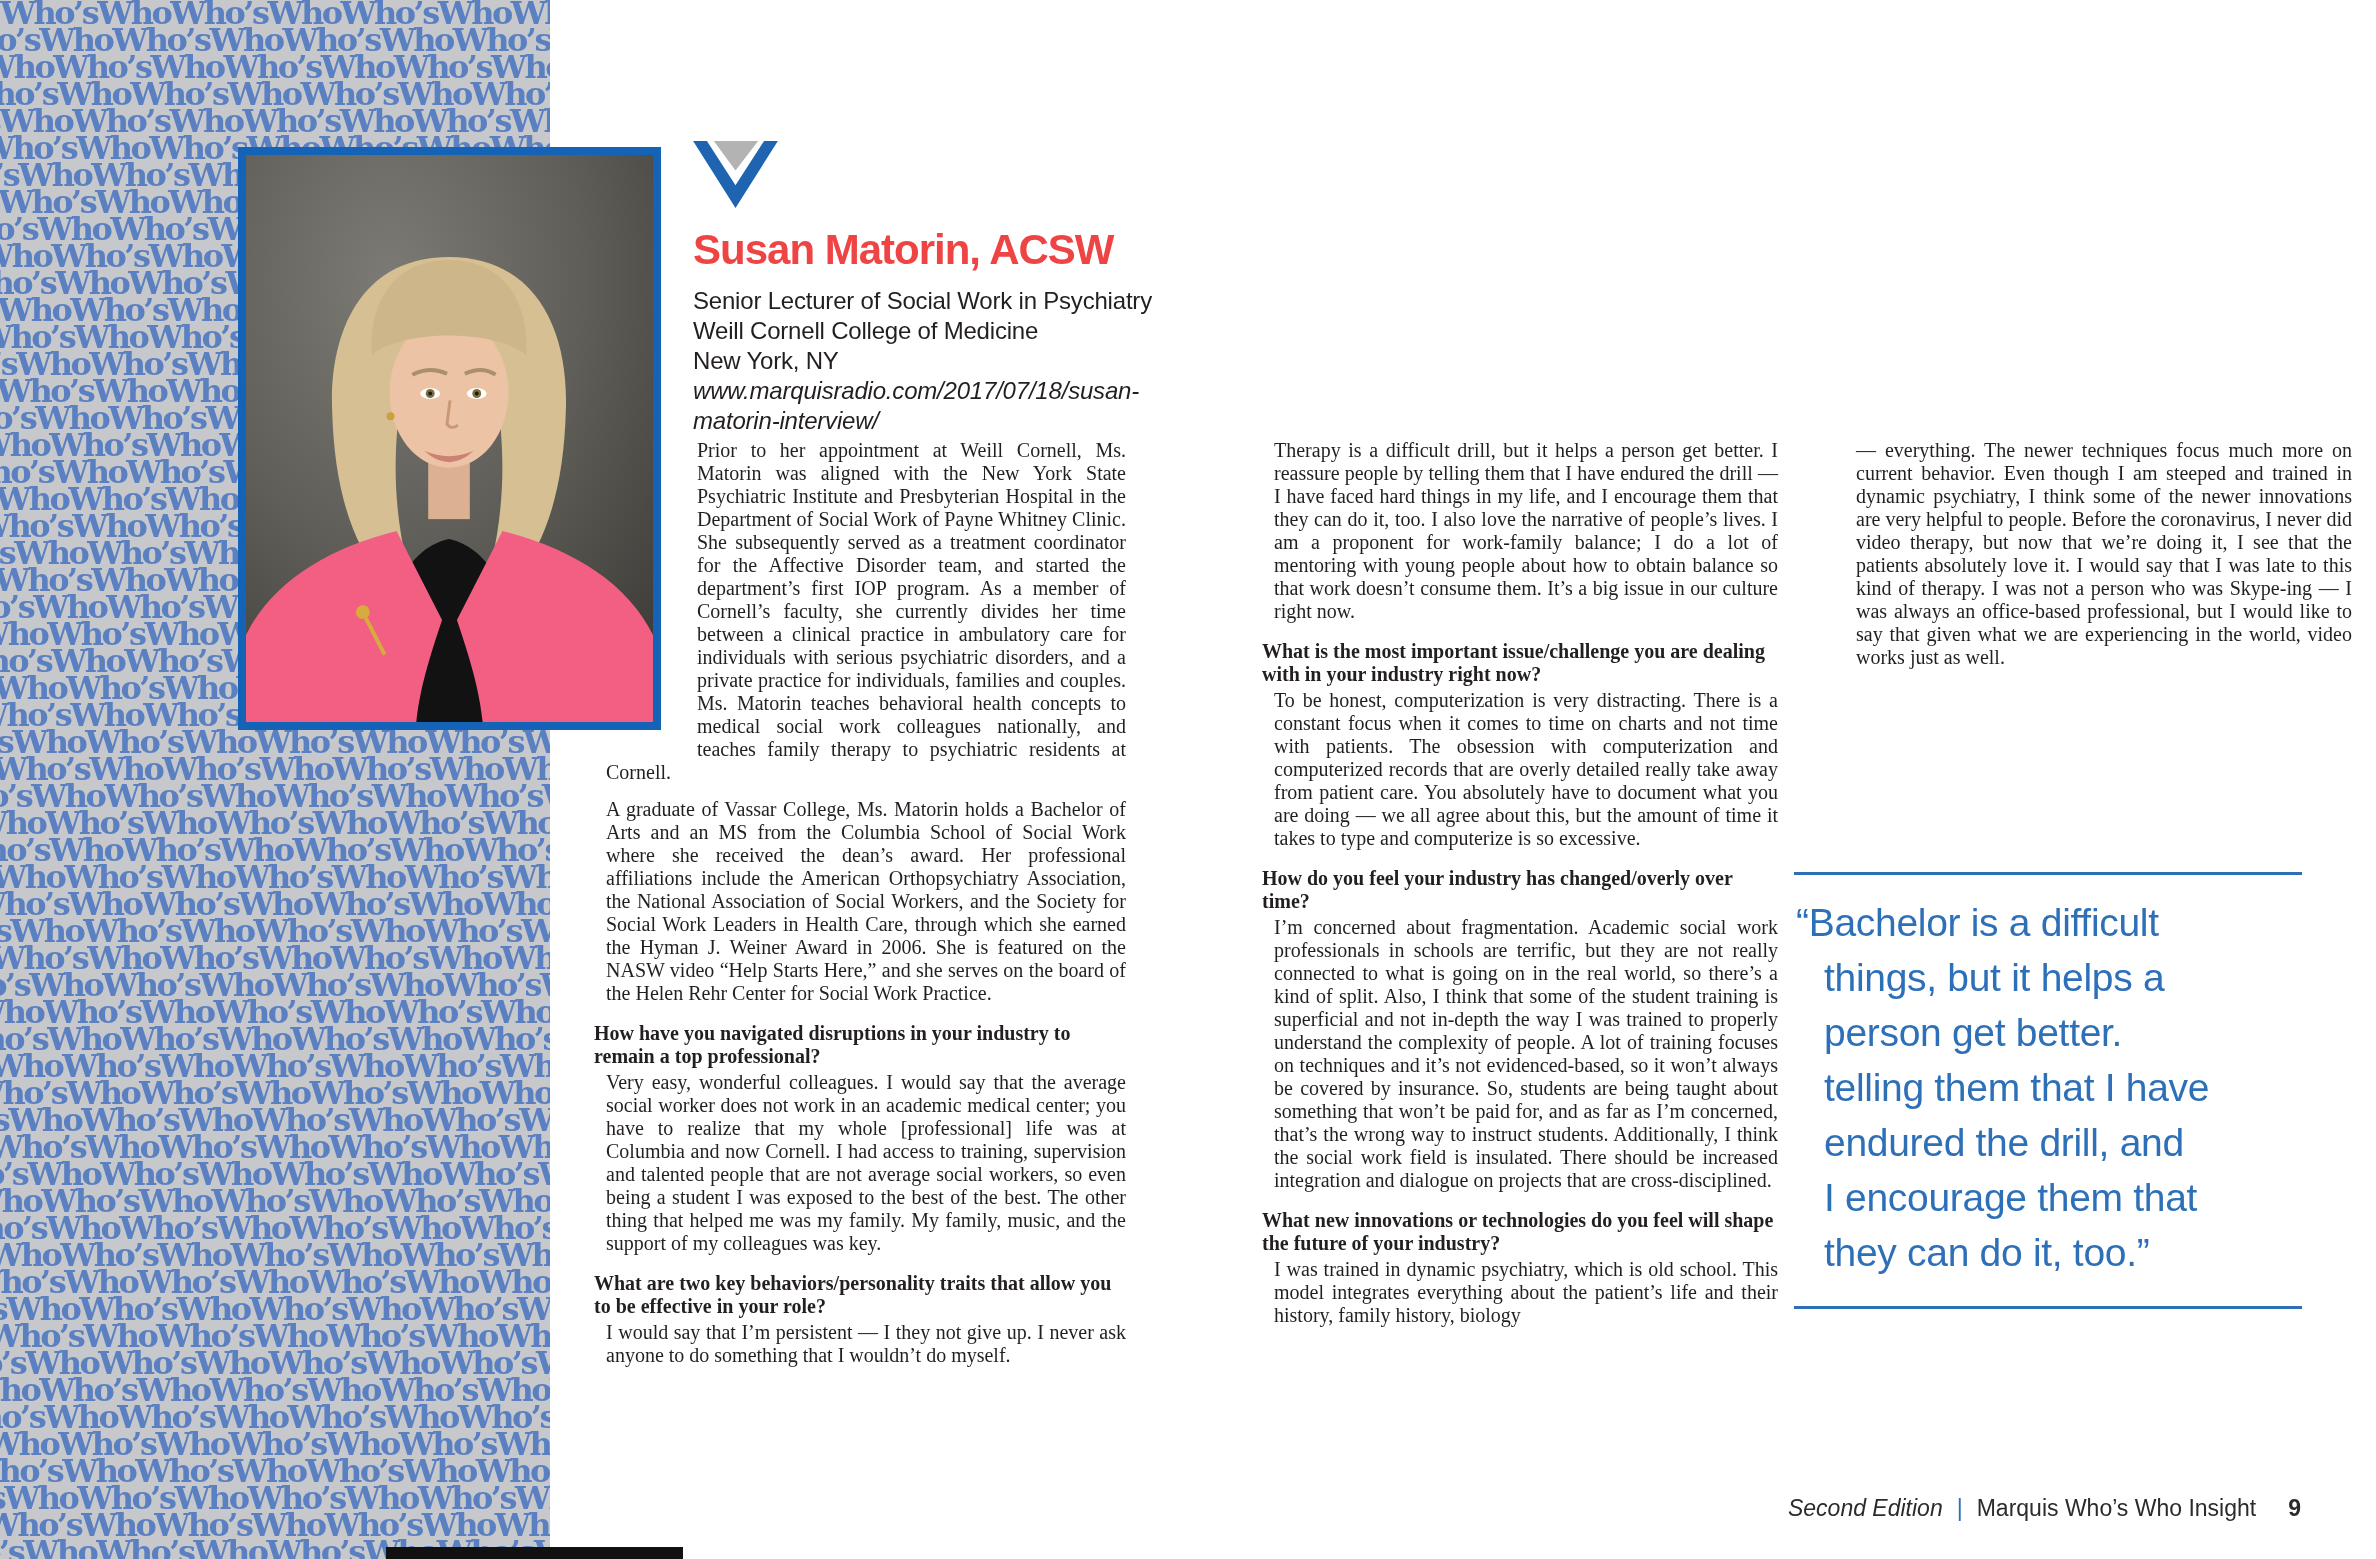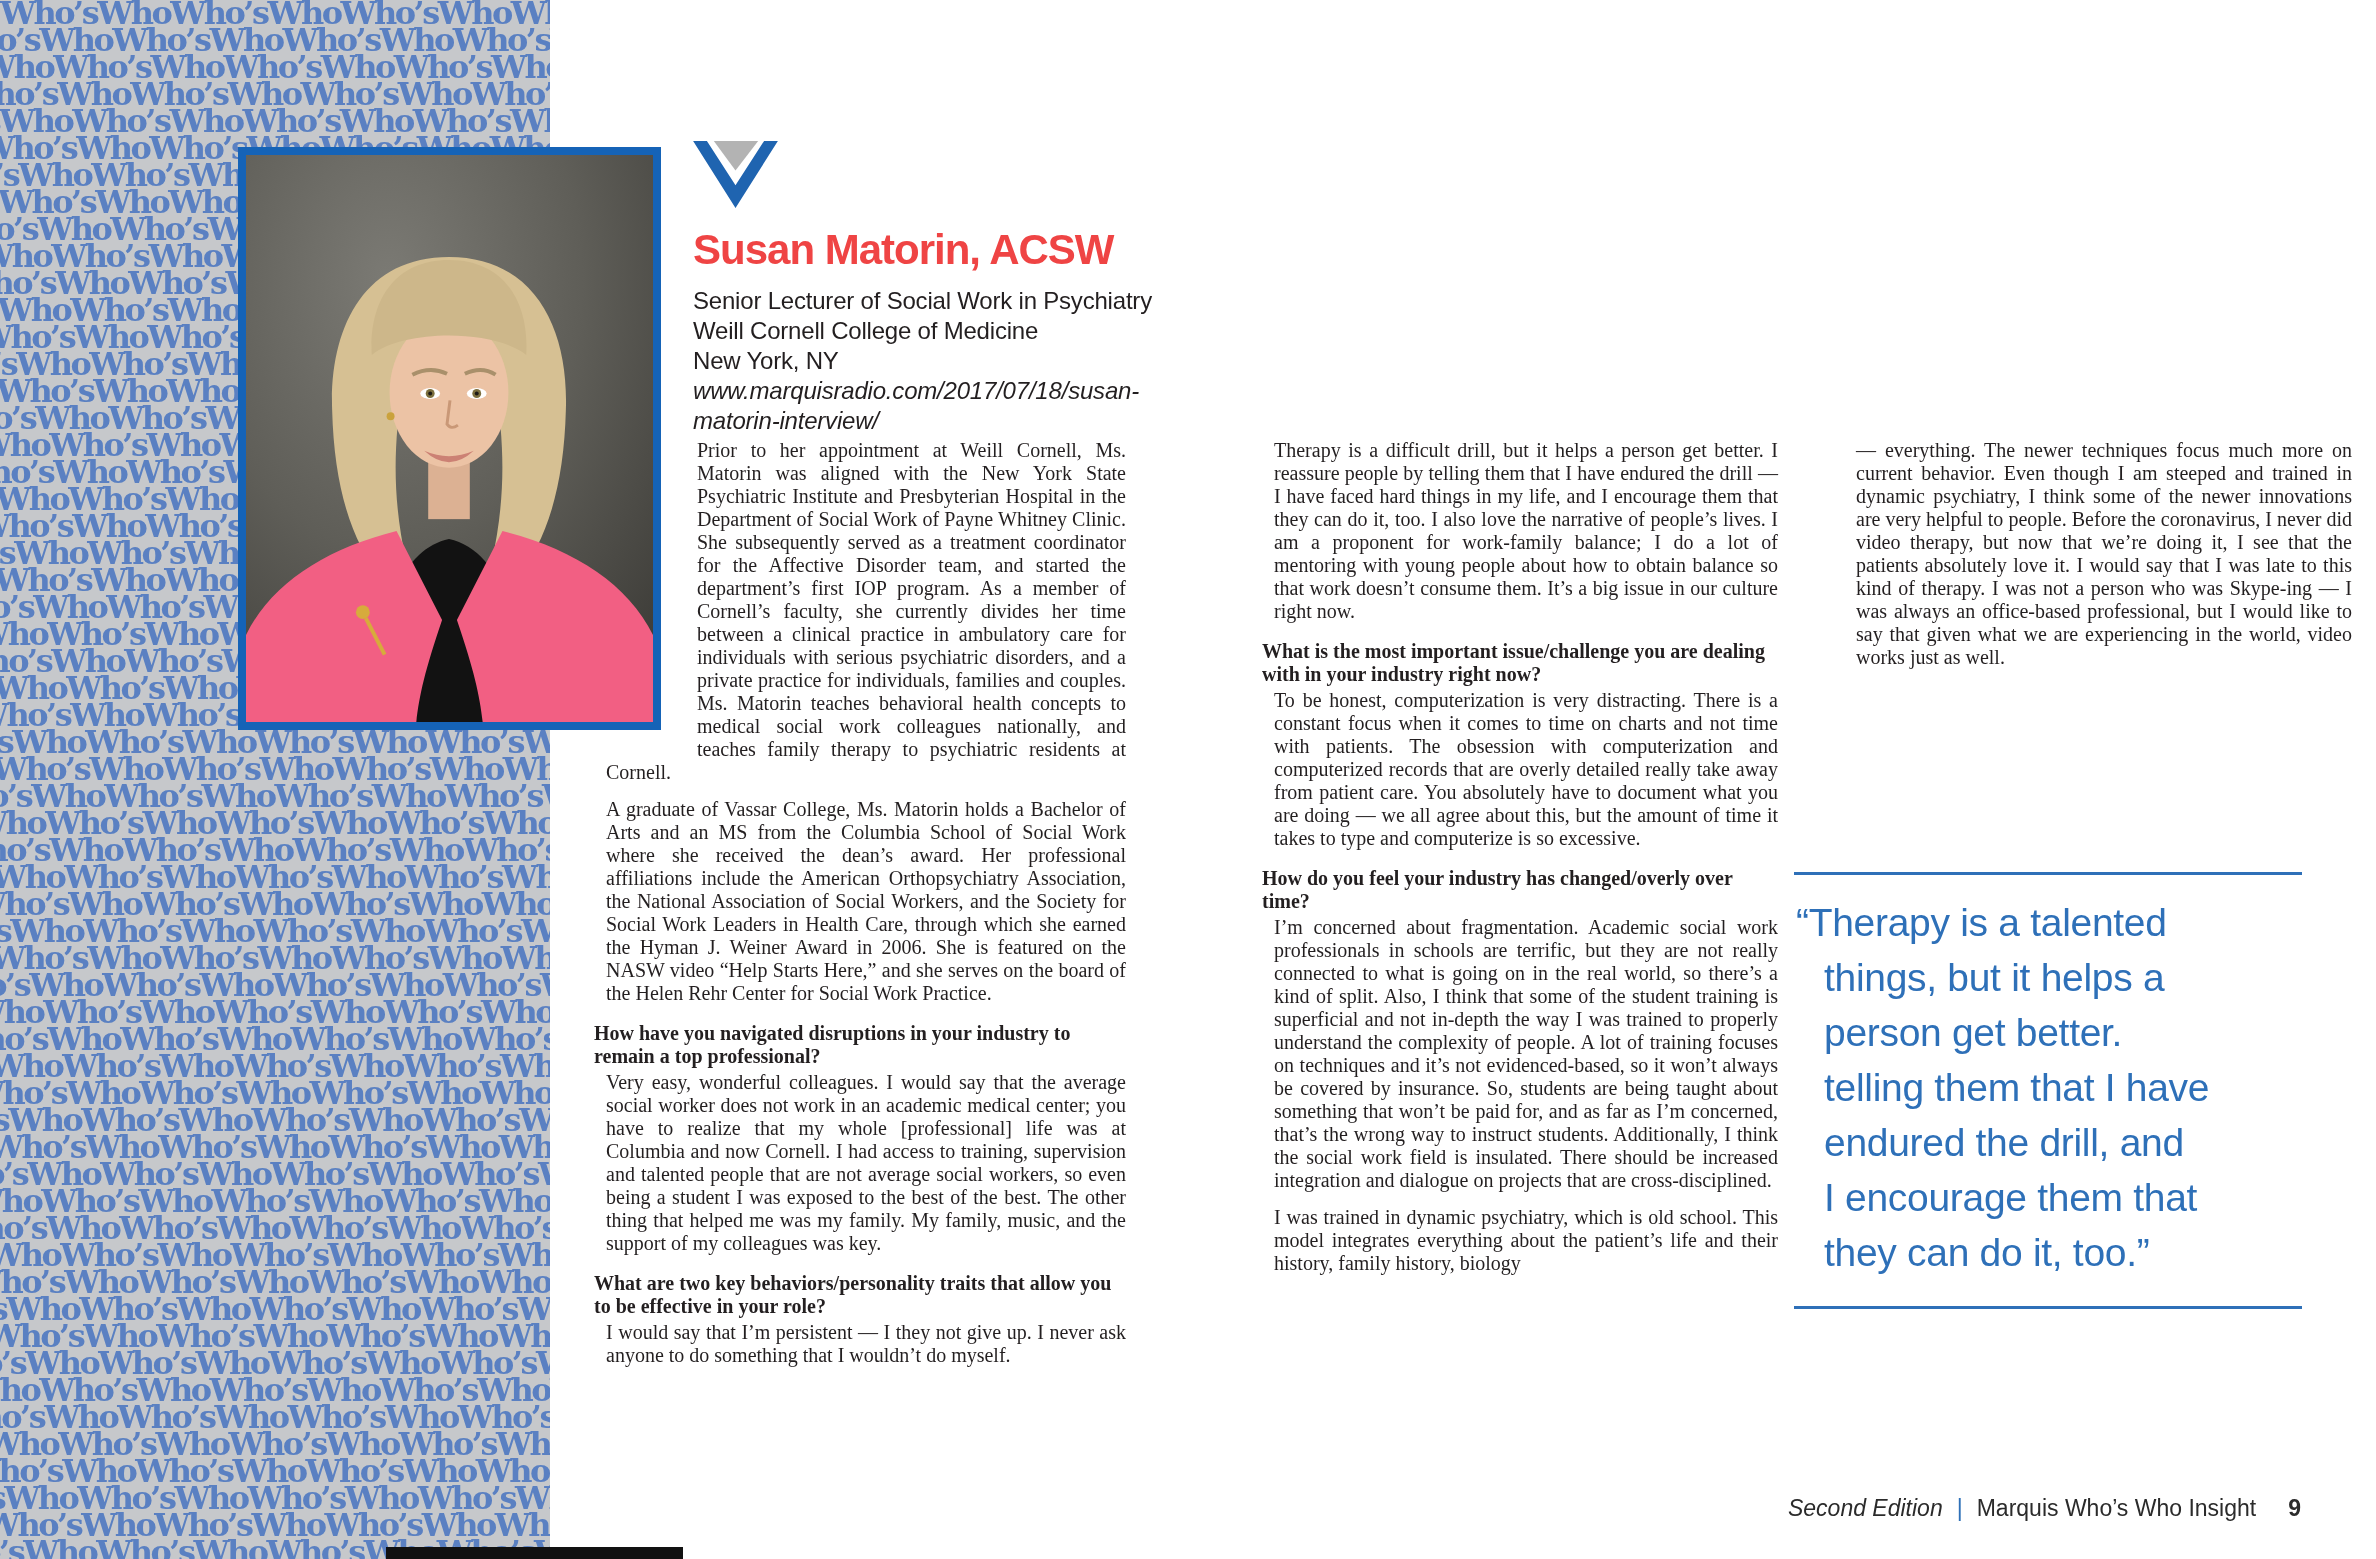--- a/index.html
+++ b/index.html
@@ -185,29 +185,30 @@
       <p class="q">What are two key behaviors/personality traits that allow you to be effective in your role?</p>
       <p class="p">I would say that I’m persistent — I they not give up. I never ask anyone to do something that I wouldn’t do myself.</p>
     </div>
 
   <div class="col col2">
       <p class="p">Therapy is a difficult drill, but it helps a person get better. I reassure people by telling them that I have endured the drill — I have faced hard things in my life, and I encourage them that they can do it, too. I also love the narrative of people’s lives. I am a proponent for work-family balance; I do a lot of mentoring with young people about how to obtain balance so that work doesn’t consume them. It’s a big issue in our culture right now.</p>
       <p class="q">What is the most important issue/challenge you are dealing with in your industry right now?</p>
       <p class="p">To be honest, computerization is very distracting. There is a constant focus when it comes to time on charts and not time with patients. The obsession with computerization and computerized records that are overly detailed really take away from patient care. You absolutely have to document what you are doing — we all agree about this, but the amount of time it takes to type and computerize is so excessive.</p>
       <p class="q">How do you feel your industry has changed/overly over time?</p>
       <p class="p">I’m concerned about fragmentation. Academic social work professionals in schools are terrific, but they are not really connected to what is going on in the real world, so there’s a kind of split. Also, I think that some of the student training is superficial and not in-depth the way I was trained to properly understand the complexity of people. A lot of training focuses on techniques and it’s not evidenced-based, so it won’t always be covered by insurance. So, students are being taught about something that won’t be paid for, and as far as I’m concerned, that’s the wrong way to instruct students. Additionally, I think the social work field is insulated. There should be increased integration and dialogue on projects that are cross-disciplined.</p>
+      <p class="q">What new innovations or technologies do you feel will shape the future of your industry?</p>
       <p class="p">I was trained in dynamic psychiatry, which is old school. This model integrates everything about the patient’s life and their history, family history, biology</p>
     </div>
 
   <div class="col col3">
       <p class="p">— everything. The newer techniques focus much more on current behavior. Even though I am steeped and trained in dynamic psychiatry, I think some of the newer innovations are very helpful to people. Before the coronavirus, I never did video therapy, but now that we’re doing it, I see that the patients absolutely love it. I would say that I was late to this kind of therapy. I was not a person who was Skype-ing — I was always an office-based professional, but I would like to say that given what we are experiencing in the world, video works just as well.</p>
     </div>
 
   <aside class="pullquote">
-      <div class="quote-line">“Therapy is a talented</div>
+      <div class="quote-line">“Bachelor is a difficult</div>
       <div class="quote-line">things, but it helps a</div>
       <div class="quote-line">person get better.</div>
       <div class="quote-line">telling them that I have</div>
       <div class="quote-line">endured the drill, and</div>
       <div class="quote-line">I encourage them that</div>
       <div class="quote-line">they can do it, too.”</div>
     </aside>
 
   <footer class="footer">
     <span class="edition">Second Edition</span>

